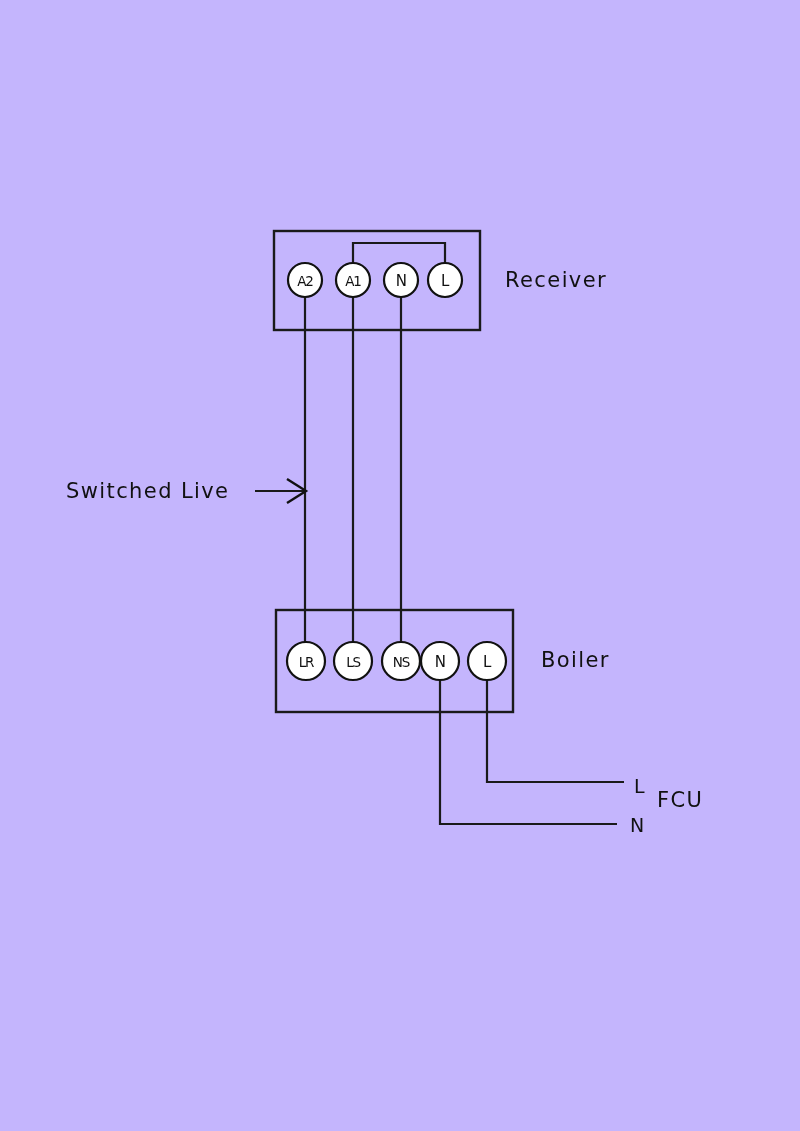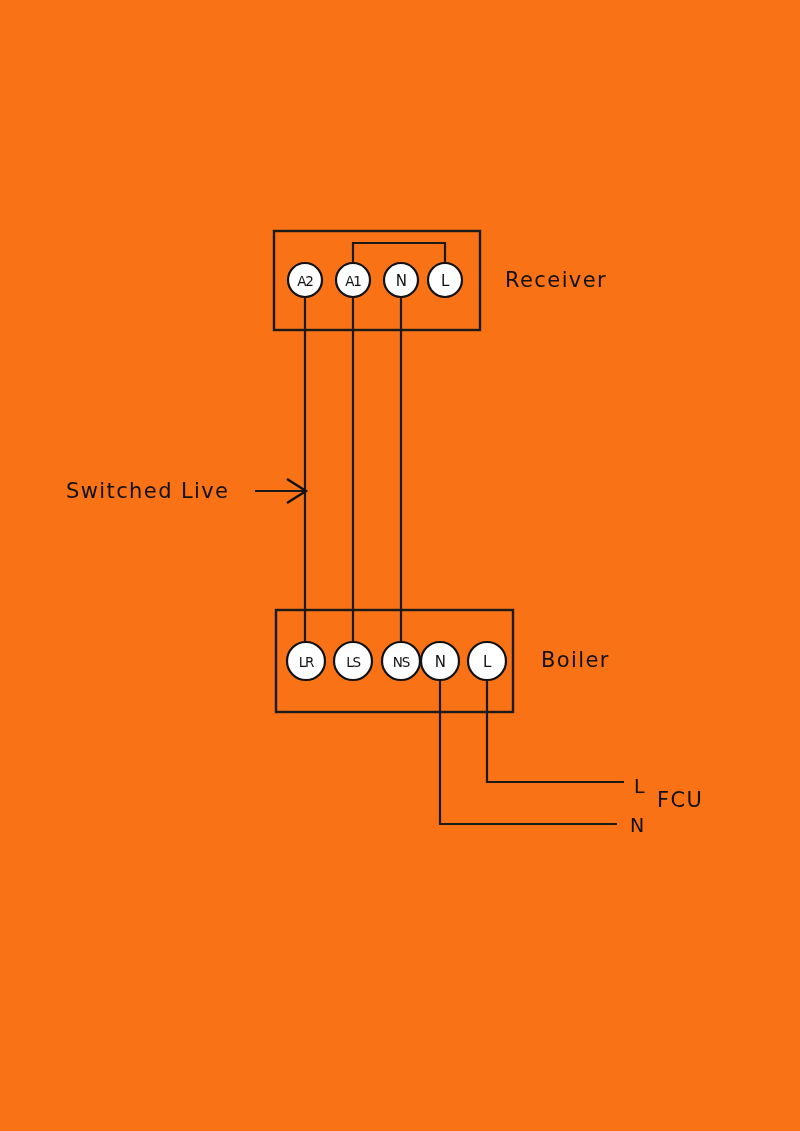--- a/index.html
+++ b/index.html
@@ -7,21 +7,21 @@
     padding: 0;
     background: #ffffff;
   }
   body {
     font-family: "DejaVu Sans", sans-serif;
   }
   #diagram-root {
     position: relative;
     width: 800px;
     height: 1131px;
-    background: #f97316;
+    background: #c4b5fd;
     overflow: hidden;
   }
   svg#wiring-svg {
     position: absolute;
     left: 0;
     top: 0;
     width: 800px;
     height: 1131px;
     display: block;
   }

